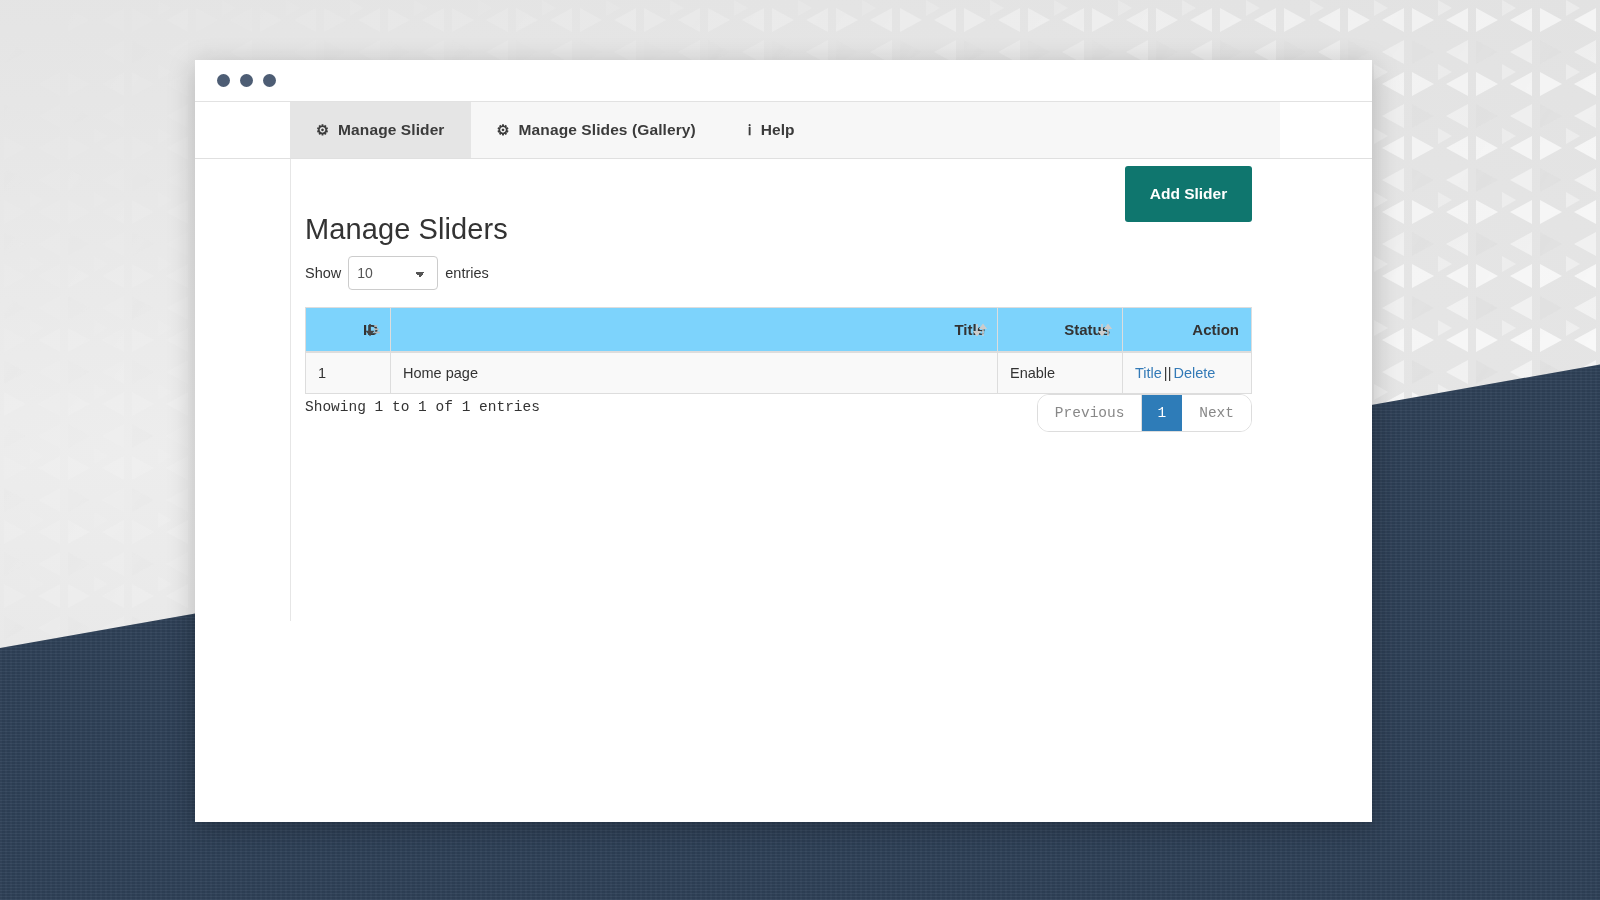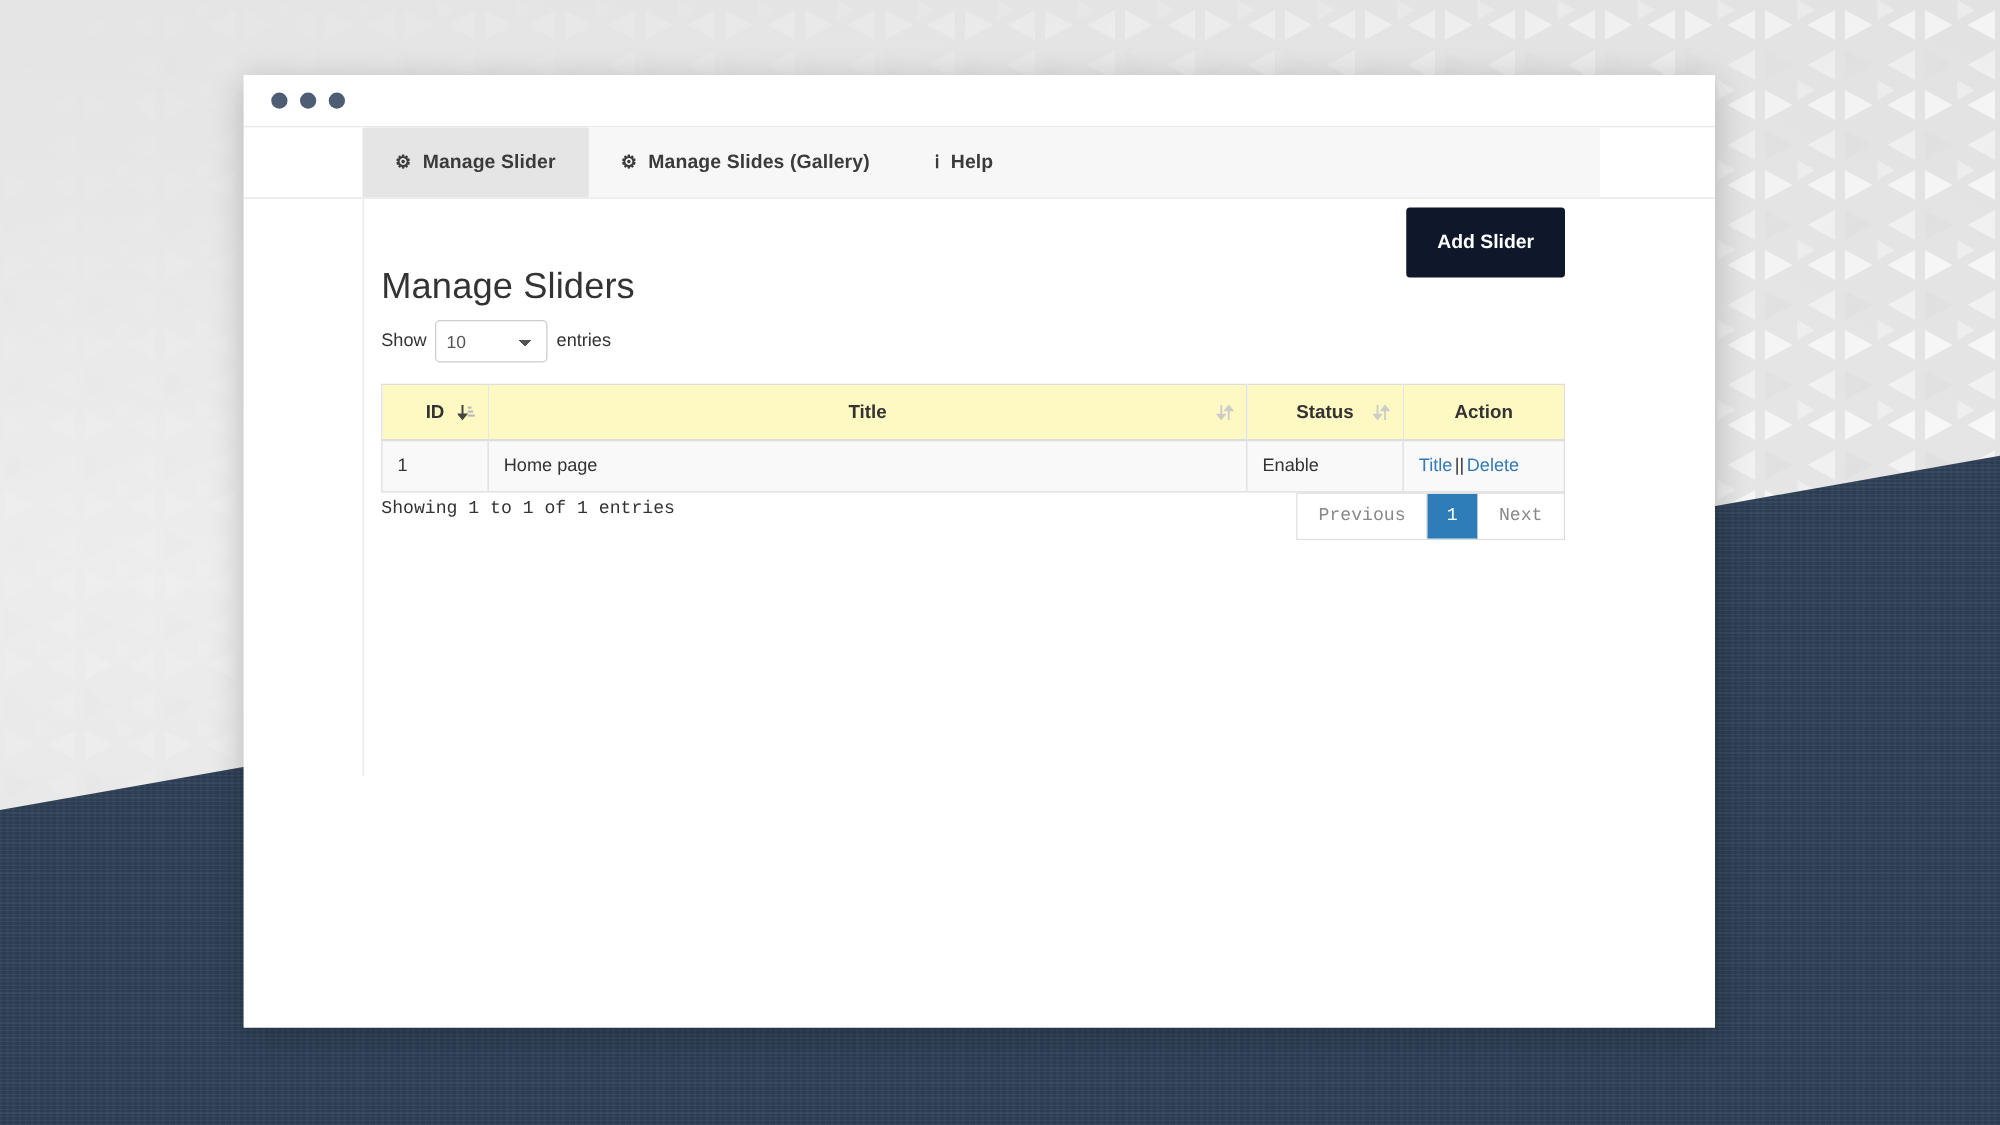--- a/index.html
+++ b/index.html
@@ -127,21 +127,21 @@
     font-size: 29px;
     font-weight: normal;
     color: #333333;
     letter-spacing: 0.1px;
     margin-top: 32px;
   }
   #add-slider-btn {
     position: absolute;
     right: 0; top: 7px;
     width: 127px; height: 56px;
-    background: #0f172a;
+    background: #0f766e;
     border: none;
     border-radius: 3px;
     color: #ffffff;
     font-size: 15.5px;
     font-weight: bold;
     font-family: "Liberation Sans", sans-serif;
     cursor: pointer;
   }
 
   #table-controls {
@@ -199,24 +199,24 @@
   }
 
   
   #dtable {
     width: 947px;
     border-collapse: collapse;
     margin-top: 7px;
     border: 1px solid #dddddd;
   }
   #dtable th {
-    background: #fef9c3;
+    background: #7dd3fc;
     border-bottom: 2px solid #dddddd;
     border-right: 1px solid #dddddd;
-    text-align: center;
+    text-align: right;
     font-size: 15px;
     font-weight: bold;
     color: #333333;
     padding: 13px 12px;
     position: relative;
     cursor: pointer;
     vertical-align: middle;
   }
   #dtable th:last-child { border-right: none; cursor: default; }
   #dtable td {
@@ -257,21 +257,21 @@
     position: absolute;
     left: 0; top: 5px;
     font-size: 14.5px;
     color: #333333;
   }
   #dt-paging {
     position: absolute;
     right: 0; top: 0;
     display: flex;
     border: 1px solid #dddddd;
-    border-radius: 0;
+    border-radius: 12px;
     overflow: hidden;
   }
   .pg-btn {
     padding: 10px 17px;
     font-size: 14.5px;
     color: #888888;
     background: #ffffff;
     border-right: 1px solid #dddddd;
     cursor: pointer;
     user-select: none;

